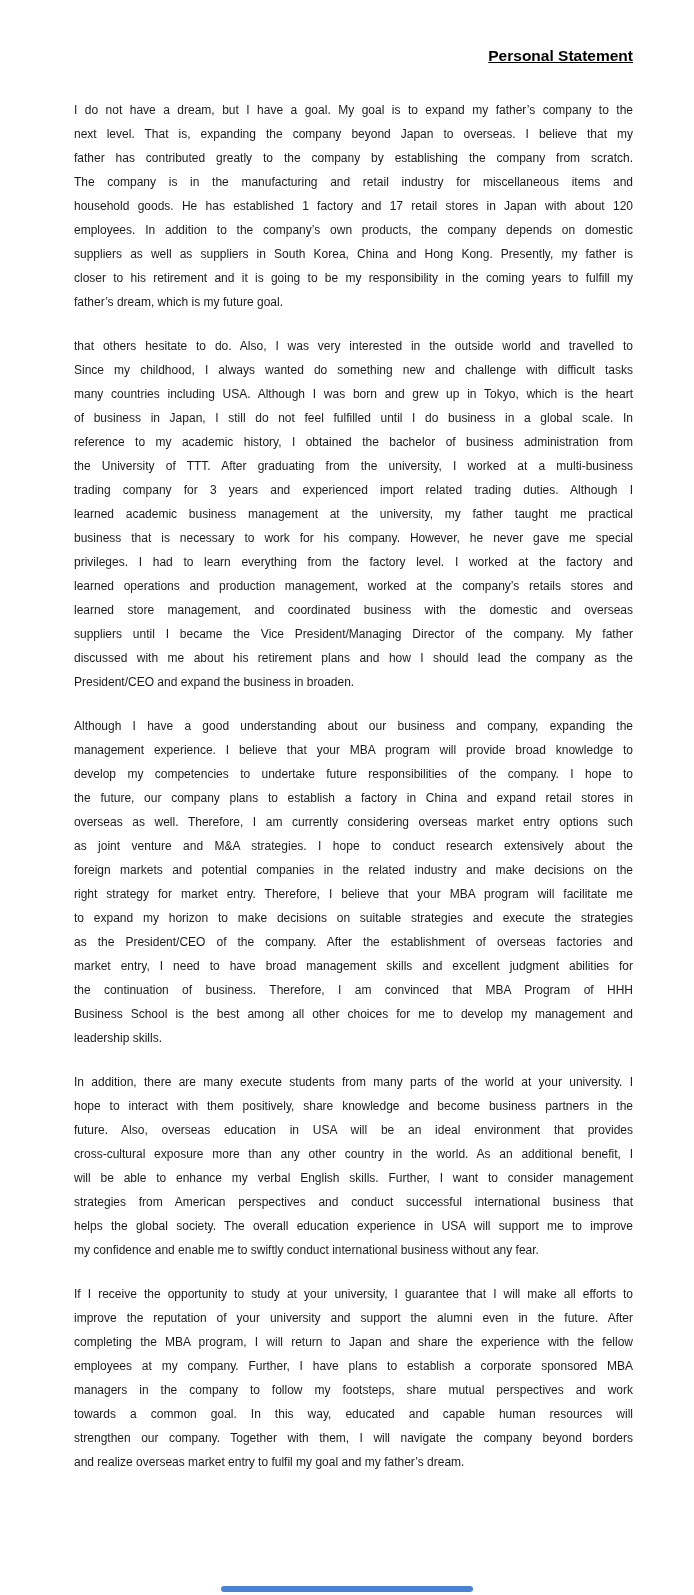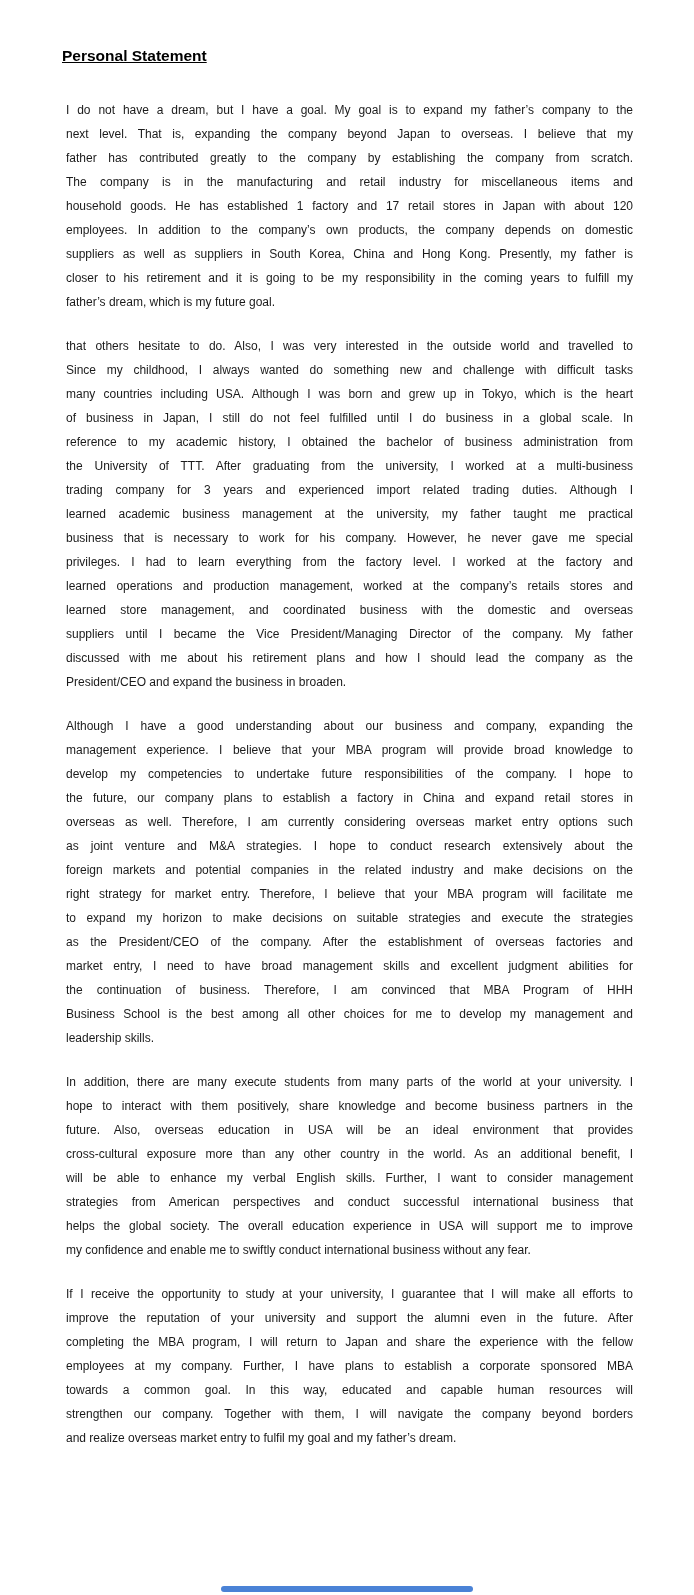--- a/index.html
+++ b/index.html
@@ -17,26 +17,26 @@
     overflow: hidden;
   }
   .doc {
     padding: 46px 61px 0 62px;
   }
   .title {
     font-size: 15.5px;
     line-height: 19px;
     font-weight: bold;
     text-decoration: underline;
-    text-align: left;
+    text-align: right;
     color: #000000;
     margin: 0 0 33px 0;
   }
   .para {
-    margin: 0 0 20px 4px;
+    margin: 0 0 20px 12px;
   }
   .line {
     font-size: 12px;
     line-height: 24px;
     white-space: nowrap;
     text-align: justify;
     text-align-last: justify;
   }
   .line.last {
     text-align-last: left;
@@ -110,20 +110,21 @@
           <div class="line">will be able to enhance my verbal English skills. Further, I want to consider management</div>
           <div class="line">strategies from American perspectives and conduct successful international business that</div>
           <div class="line">helps the global society. The overall education experience in USA will support me to improve</div>
           <div class="line last">my confidence and enable me to swiftly conduct international business without any fear.</div>
         </div>
         <div class="para">
           <div class="line">If I receive the opportunity to study at your university, I guarantee that I will make all efforts to</div>
           <div class="line">improve the reputation of your university and support the alumni even in the future. After</div>
           <div class="line">completing the MBA program, I will return to Japan and share the experience with the fellow</div>
           <div class="line">employees at my company. Further, I have plans to establish a corporate sponsored MBA</div>
+          <div class="line">managers in the company to follow my footsteps, share mutual perspectives and work</div>
           <div class="line">towards a common goal. In this way, educated and capable human resources will</div>
           <div class="line">strengthen our company. Together with them, I will navigate the company beyond borders</div>
           <div class="line last">and realize overseas market entry to fulfil my goal and my father’s dream.</div>
         </div>
       </div>
   </div>
   <div class="bottom-bar" style="background: rgb(74, 130, 214);"></div>
 </div>
 
 </body></html>

